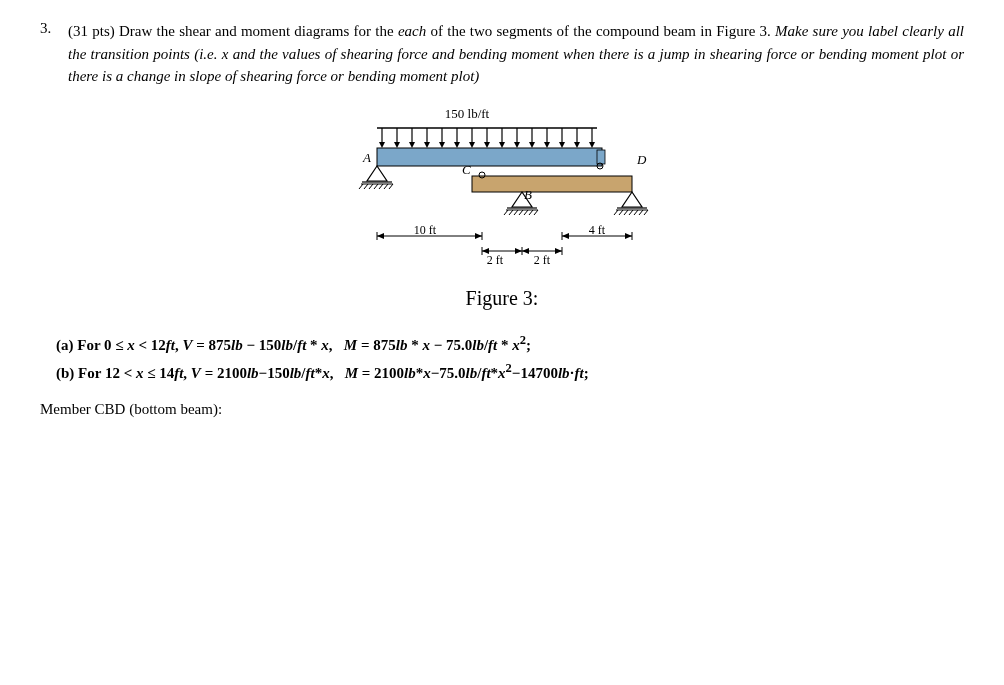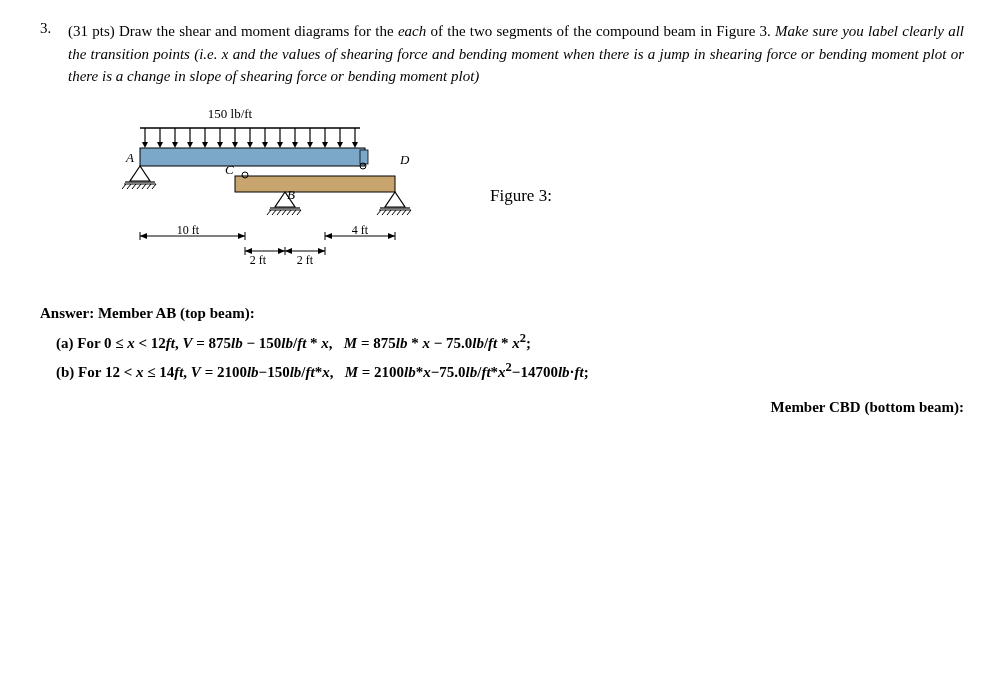--- a/index.html
+++ b/index.html
@@ -26,46 +26,45 @@
     }
     .problem-text {
       flex: 1;
       line-height: 1.5;
       text-align: justify;
     }
     .problem-text em {
     }
     .figure-container {
       display: flex;
-      flex-direction: row;
+      flex-direction: column;
       align-items: center;
       margin: 14px 0 6px 0;
     }
     .figure-caption {
       text-align: center;
       margin-top: 6px;
-      font-size: 17px;
+      font-size: 20px;
     }
     .answer-section {
       margin-top: 14px;
       line-height: 1.7;
     }
     .answer-title {
       font-weight: bold;
       margin-bottom: 2px;
     }
     .answer-line {
       margin-left: 16px;
       font-weight: bold;
     }
     .member-title {
-      font-weight: bold;
+      font-weight: normal;
       margin-top: 10px;
       margin-bottom: 18px;
-      text-align: right;
     }
     
   </style>
 </head>
 <body>
 
 <div class="problem-container">
 
   <div class="problem-header">
     <span class="problem-number">3.</span>
@@ -194,21 +193,20 @@
 
       <circle cx="205" cy="69" r="3" fill="none" stroke="#000" stroke-width="1"></circle>
 
       <circle cx="323" cy="60" r="3" fill="none" stroke="#000" stroke-width="1"></circle>
     </svg>
 
     <div class="figure-caption">Figure 3:</div>
   </div>
 
   <div class="answer-section">
-    <div class="answer-title">Answer: Member AB (top beam):</div>
     <div class="answer-line">
       <span>(a)</span>
       <span> For 0 ≤ <em>x</em> &lt; 12<em>ft</em>, <em>V</em> = 875<em>lb</em> − 150<em>lb</em>/<em>ft</em> * <em>x</em>, &nbsp; <em>M</em> = 875<em>lb</em> * <em>x</em> − 75.0<em>lb</em>/<em>ft</em> * <em>x</em><sup>2</sup>;</span>
     </div>
     <div class="answer-line">
       <span>(b)</span>
       <span> For 12 &lt; <em>x</em> ≤ 14<em>ft</em>, <em>V</em> = 2100<em>lb</em>−150<em>lb</em>/<em>ft</em>*<em>x</em>, &nbsp; <em>M</em> = 2100<em>lb</em>*<em>x</em>−75.0<em>lb</em>/<em>ft</em>*<em>x</em><sup>2</sup>−14700<em>lb</em>·<em>ft</em>;</span>
     </div>
 
     <div class="member-title">Member CBD (bottom beam):</div>

